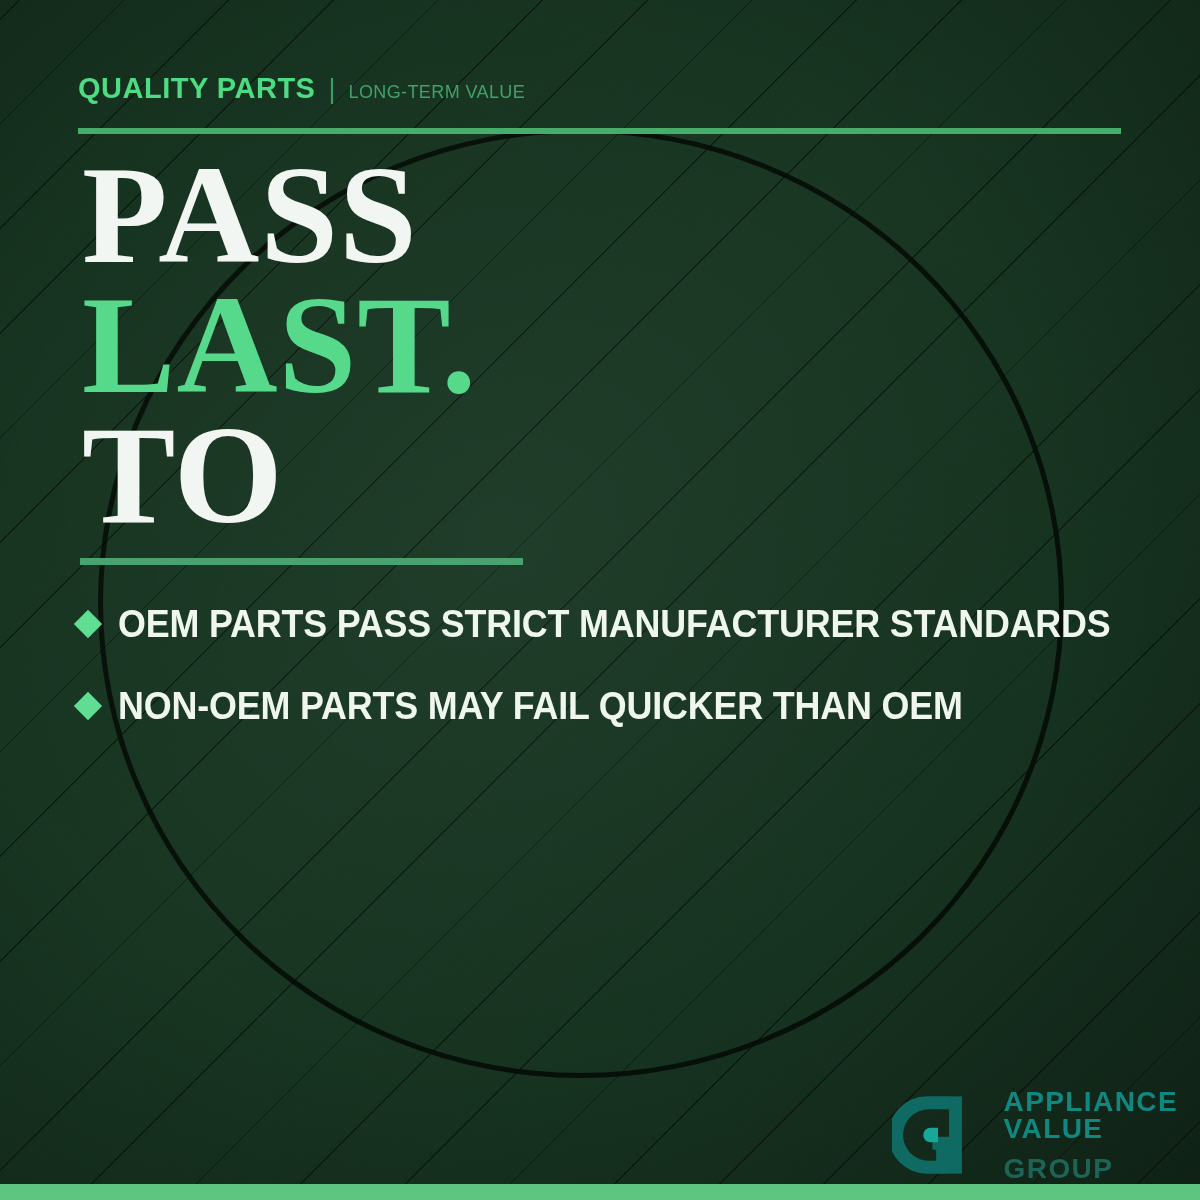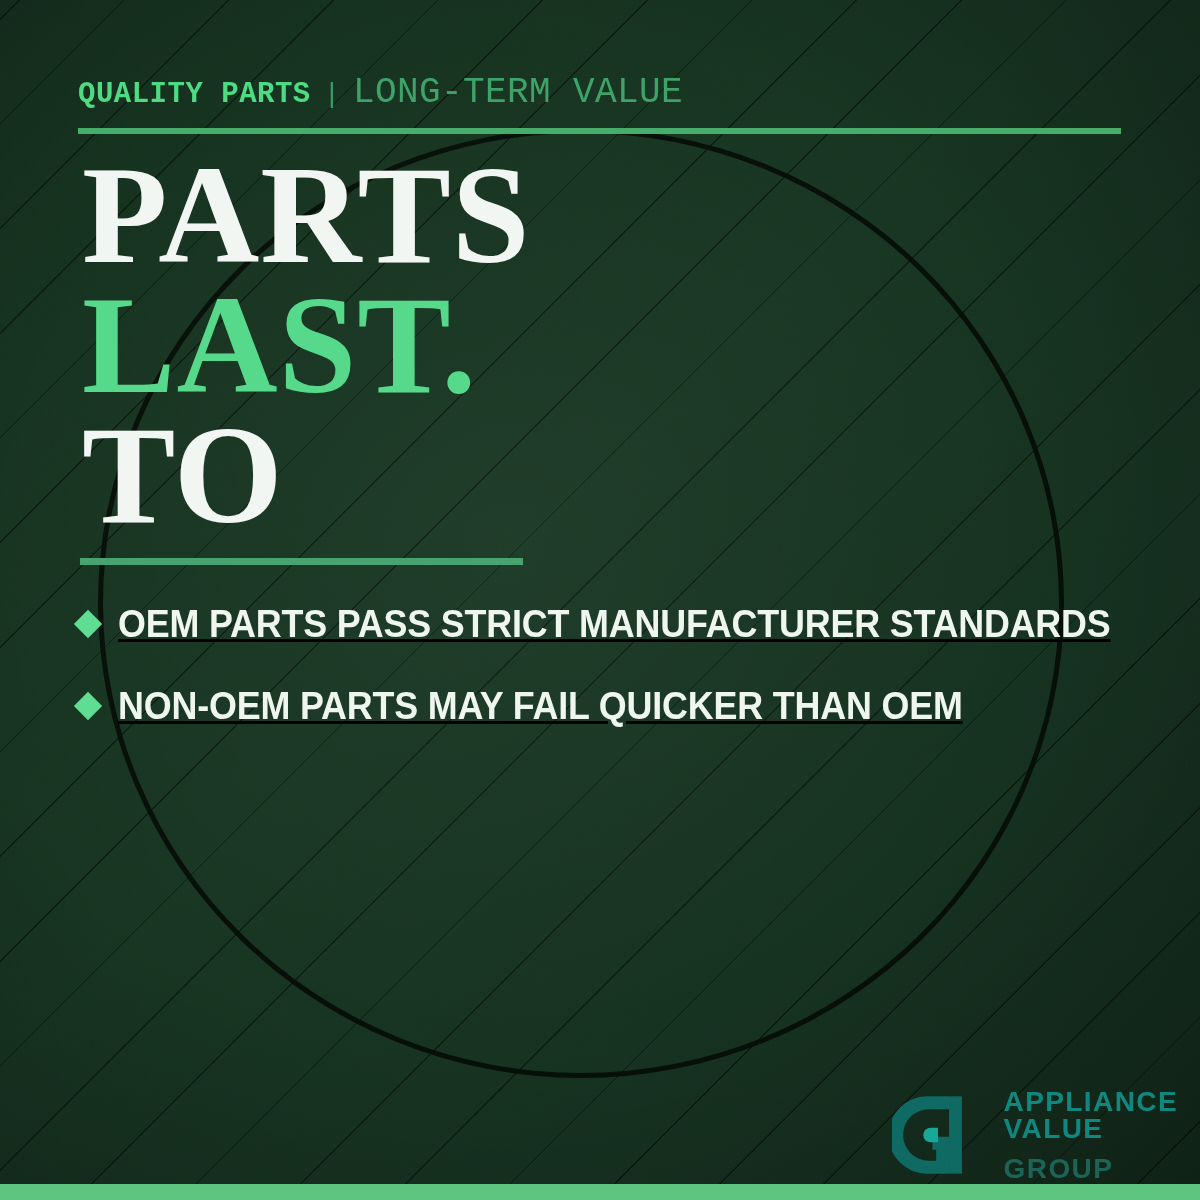--- a/index.html
+++ b/index.html
@@ -62,35 +62,34 @@
 
   
   .eyebrow {
     position: absolute;
     left: 78px;
     top: 72px;
     display: flex;
     align-items: baseline;
     gap: 13px;
     white-space: nowrap;
-    font-family: Liberation Mono, monospace;
   }
   .eyebrow-main {
     font-size: 29px;
     font-weight: bold;
     letter-spacing: 0.5px;
     color: #4ddb83;
   }
   .eyebrow-sep {
     font-size: 27px;
     font-weight: normal;
     color: #3d9c63;
   }
   .eyebrow-sub {
-    font-size: 36px;
+    font-size: 18px;
     font-weight: normal;
     letter-spacing: 0.4px;
     color: #3fa268;
   }
   .rule-top {
     position: absolute;
     left: 78px;
     top: 128px;
     width: 1043px;
     height: 6px;
@@ -128,21 +127,20 @@
     position: absolute;
     left: 78px;
     top: 583px;
     width: 1070px;
   }
   .bullet-row {
     display: flex;
     align-items: center;
     height: 82px;
     gap: 20px;
-    text-decoration: underline;
   }
   .bullet-diamond {
     flex: 0 0 auto;
     width: 20px;
     height: 20px;
     background: #5fdd93;
     transform: rotate(45deg);
   }
   .bullet-text {
     font-family: "Liberation Sans Narrow", "Liberation Sans", sans-serif;
@@ -215,21 +213,21 @@
   <div class="bg-vignette"></div>
 
   <div class="eyebrow">
     <span class="eyebrow-main">QUALITY PARTS</span>
     <span class="eyebrow-sep">|</span>
     <span class="eyebrow-sub">LONG-TERM VALUE</span>
   </div>
   <div class="rule-top"></div>
 
   <div class="headline">
-    <span class="hl-line hl-white">PARTS</span>
+    <span class="hl-line hl-white">PASS</span>
     <span class="hl-line hl-green">LAST.</span>
     <span class="hl-line hl-white">TO</span>
   </div>
   <div class="rule-mid"></div>
 
   <div class="bullets">
     <div class="bullet-row">
       <span class="bullet-diamond"></span>
       <span class="bullet-text">OEM PARTS PASS STRICT MANUFACTURER STANDARDS</span>
     </div>

